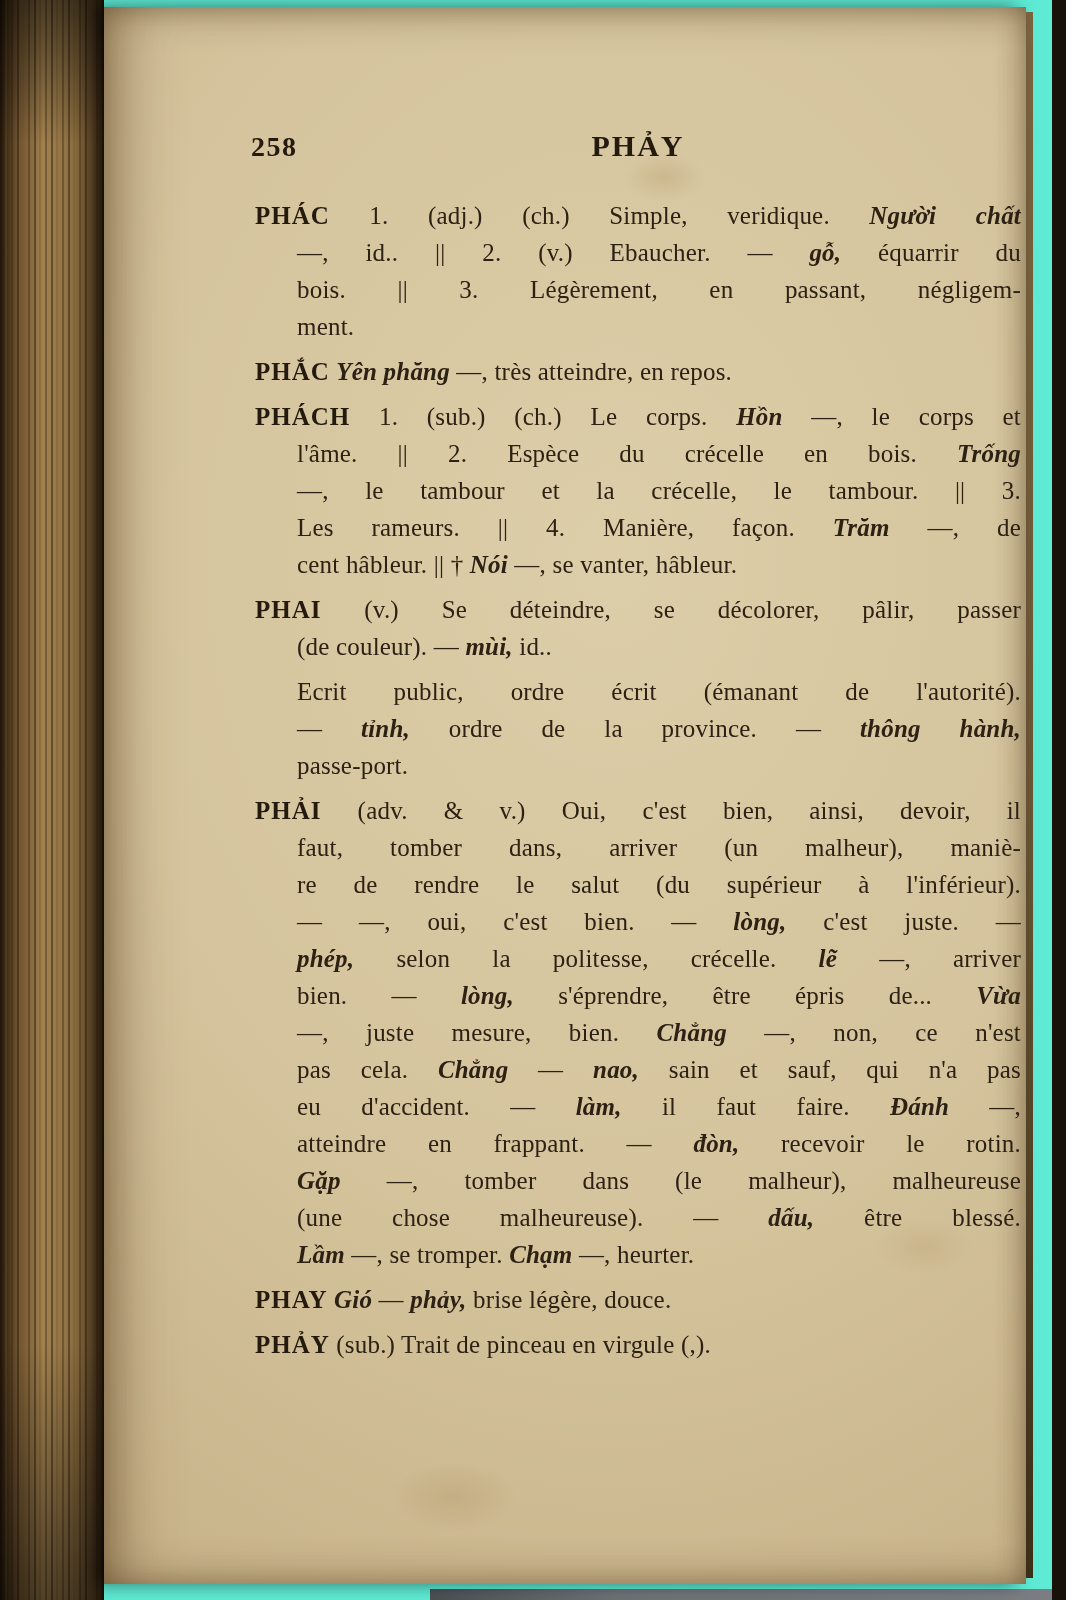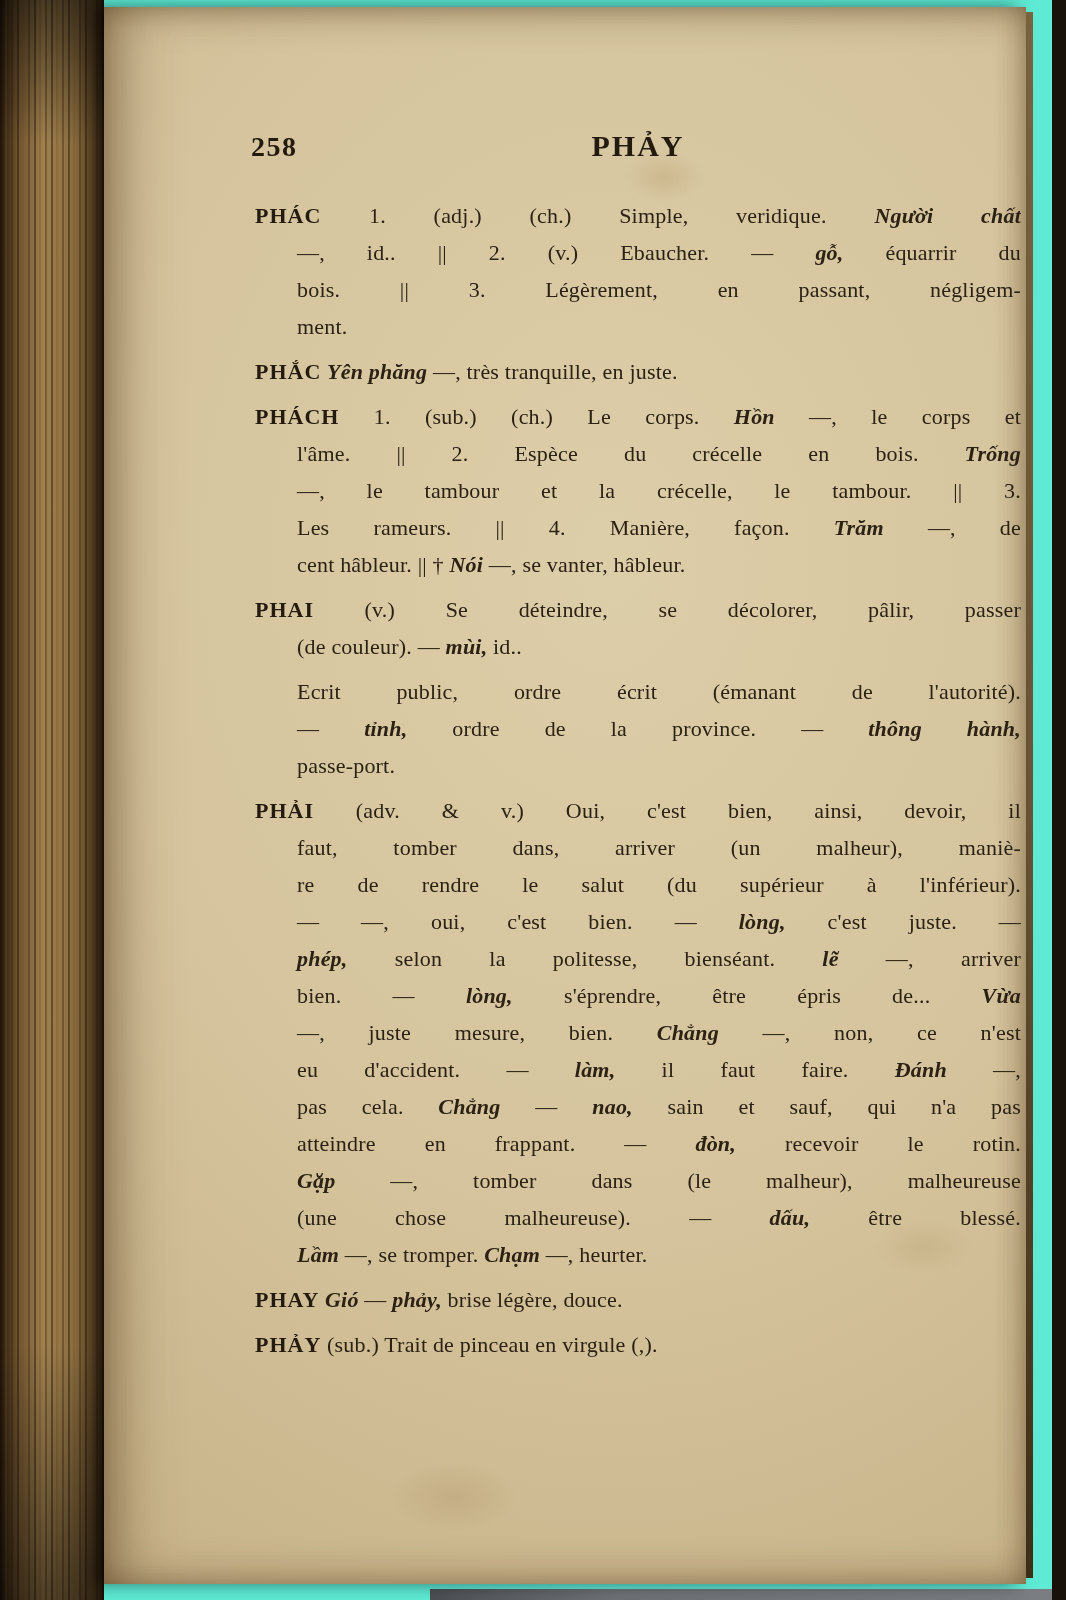--- a/index.html
+++ b/index.html
@@ -58,21 +58,21 @@
     position:absolute; left:-4px; top:2px;
     font-weight:bold; font-size:28px; letter-spacing:1.5px; color:#241a0e;
   }
   .head {
     position:absolute; left:50%; top:0; transform:translateX(-50%);
     font-weight:bold; font-size:30px; letter-spacing:2px; color:#241a0e;
   }
 
   .entry { margin-bottom:8px; }
   .line {
-    font-size:22px; line-height:37px; height:37px; overflow:hidden;
+    font-size:25px; line-height:37px; height:37px; overflow:hidden;
     text-align:justify; text-align-last:justify; text-justify:inter-word;
     letter-spacing:0.2px;
   }
   .line.cont { padding-left:42px; }
   .line.last { text-align-last:left; }
   .hw { font-weight:bold; letter-spacing:1px; color:#241a0e; }
   .it { font-style:italic; font-weight:bold; }
   .tx {}
 </style>
 </head>
@@ -90,21 +90,21 @@
         <span class="head">PHẢY</span>
       </div>
       <div>
           <div class="entry">
             <div class="line first"><span class="hw">PHÁC</span><span class="tx"> 1. (adj.) (ch.) Simple, veridique. </span><span class="it">Người chất</span></div>
             <div class="line cont"><span class="tx">—, id.. || 2. (v.) Ebaucher. — </span><span class="it">gỗ,</span><span class="tx"> équarrir du</span></div>
             <div class="line cont"><span class="tx">bois. || 3. Légèrement, en passant, négligem-</span></div>
             <div class="line cont last"><span class="tx">ment.</span></div>
           </div>
           <div class="entry">
-            <div class="line first last"><span class="hw">PHẮC</span><span class="tx"> </span><span class="it">Yên phăng</span><span class="tx"> —, très tranquille, en juste.</span></div>
+            <div class="line first last"><span class="hw">PHẮC</span><span class="tx"> </span><span class="it">Yên phăng</span><span class="tx"> —, très atteindre, en repos.</span></div>
           </div>
           <div class="entry">
             <div class="line first"><span class="hw">PHÁCH</span><span class="tx"> 1. (sub.) (ch.) Le corps. </span><span class="it">Hồn</span><span class="tx"> —, le corps et</span></div>
             <div class="line cont"><span class="tx">l'âme. || 2. Espèce du crécelle en bois. </span><span class="it">Trống</span></div>
             <div class="line cont"><span class="tx">—, le tambour et la crécelle, le tambour. || 3.</span></div>
             <div class="line cont"><span class="tx">Les rameurs. || 4. Manière, façon. </span><span class="it">Trăm</span><span class="tx"> —, de</span></div>
             <div class="line cont last"><span class="tx">cent hâbleur. || † </span><span class="it">Nói</span><span class="tx"> —, se vanter, hâbleur.</span></div>
           </div>
           <div class="entry">
             <div class="line first"><span class="hw">PHAI</span><span class="tx"> (v.) Se déteindre, se décolorer, pâlir, passer</span></div>
@@ -113,25 +113,25 @@
           <div class="entry">
             <div class="line cont"><span class="tx">Ecrit public, ordre écrit (émanant de l'autorité).</span></div>
             <div class="line cont"><span class="tx">— </span><span class="it">tỉnh,</span><span class="tx"> ordre de la province. — </span><span class="it">thông hành,</span></div>
             <div class="line cont last"><span class="tx">passe-port.</span></div>
           </div>
           <div class="entry">
             <div class="line first"><span class="hw">PHẢI</span><span class="tx"> (adv. &amp; v.) Oui, c'est bien, ainsi, devoir, il</span></div>
             <div class="line cont"><span class="tx">faut, tomber dans, arriver (un malheur), maniè-</span></div>
             <div class="line cont"><span class="tx">re de rendre le salut (du supérieur à l'inférieur).</span></div>
             <div class="line cont"><span class="tx">— —, oui, c'est bien. — </span><span class="it">lòng,</span><span class="tx"> c'est juste. —</span></div>
-            <div class="line cont"><span class="it">phép,</span><span class="tx"> selon la politesse, bienséant. </span><span class="it">lẽ</span><span class="tx"> —, arriver</span></div>
+            <div class="line cont"><span class="it">phép,</span><span class="tx"> selon la politesse, crécelle. </span><span class="it">lẽ</span><span class="tx"> —, arriver</span></div>
             <div class="line cont"><span class="tx">bien. — </span><span class="it">lòng,</span><span class="tx"> s'éprendre, être épris de... </span><span class="it">Vừa</span></div>
             <div class="line cont"><span class="tx">—, juste mesure, bien. </span><span class="it">Chẳng</span><span class="tx"> —, non, ce n'est</span></div>
+            <div class="line cont"><span class="tx">pas cela. </span><span class="it">Chẳng</span><span class="tx"> — </span><span class="it">nao,</span><span class="tx"> sain et sauf, qui n'a pas</span></div>
             <div class="line cont"><span class="tx">eu d'accident. — </span><span class="it">làm,</span><span class="tx"> il faut faire. </span><span class="it">Đánh</span><span class="tx"> —,</span></div>
-            <div class="line cont"><span class="tx">pas cela. </span><span class="it">Chẳng</span><span class="tx"> — </span><span class="it">nao,</span><span class="tx"> sain et sauf, qui n'a pas</span></div>
             <div class="line cont"><span class="tx">atteindre en frappant. — </span><span class="it">đòn,</span><span class="tx"> recevoir le rotin.</span></div>
             <div class="line cont"><span class="it">Gặp</span><span class="tx"> —, tomber dans (le malheur), malheureuse</span></div>
             <div class="line cont"><span class="tx">(une chose malheureuse). — </span><span class="it">dấu,</span><span class="tx"> être blessé.</span></div>
             <div class="line cont last"><span class="it">Lầm</span><span class="tx"> —, se tromper. </span><span class="it">Chạm</span><span class="tx"> —, heurter.</span></div>
           </div>
           <div class="entry">
             <div class="line first last"><span class="hw">PHAY</span><span class="tx"> </span><span class="it">Gió</span><span class="tx"> — </span><span class="it">phảy,</span><span class="tx"> brise légère, douce.</span></div>
           </div>
           <div class="entry">
             <div class="line first last"><span class="hw">PHẢY</span><span class="tx"> (sub.) Trait de pinceau en virgule (,).</span></div>

